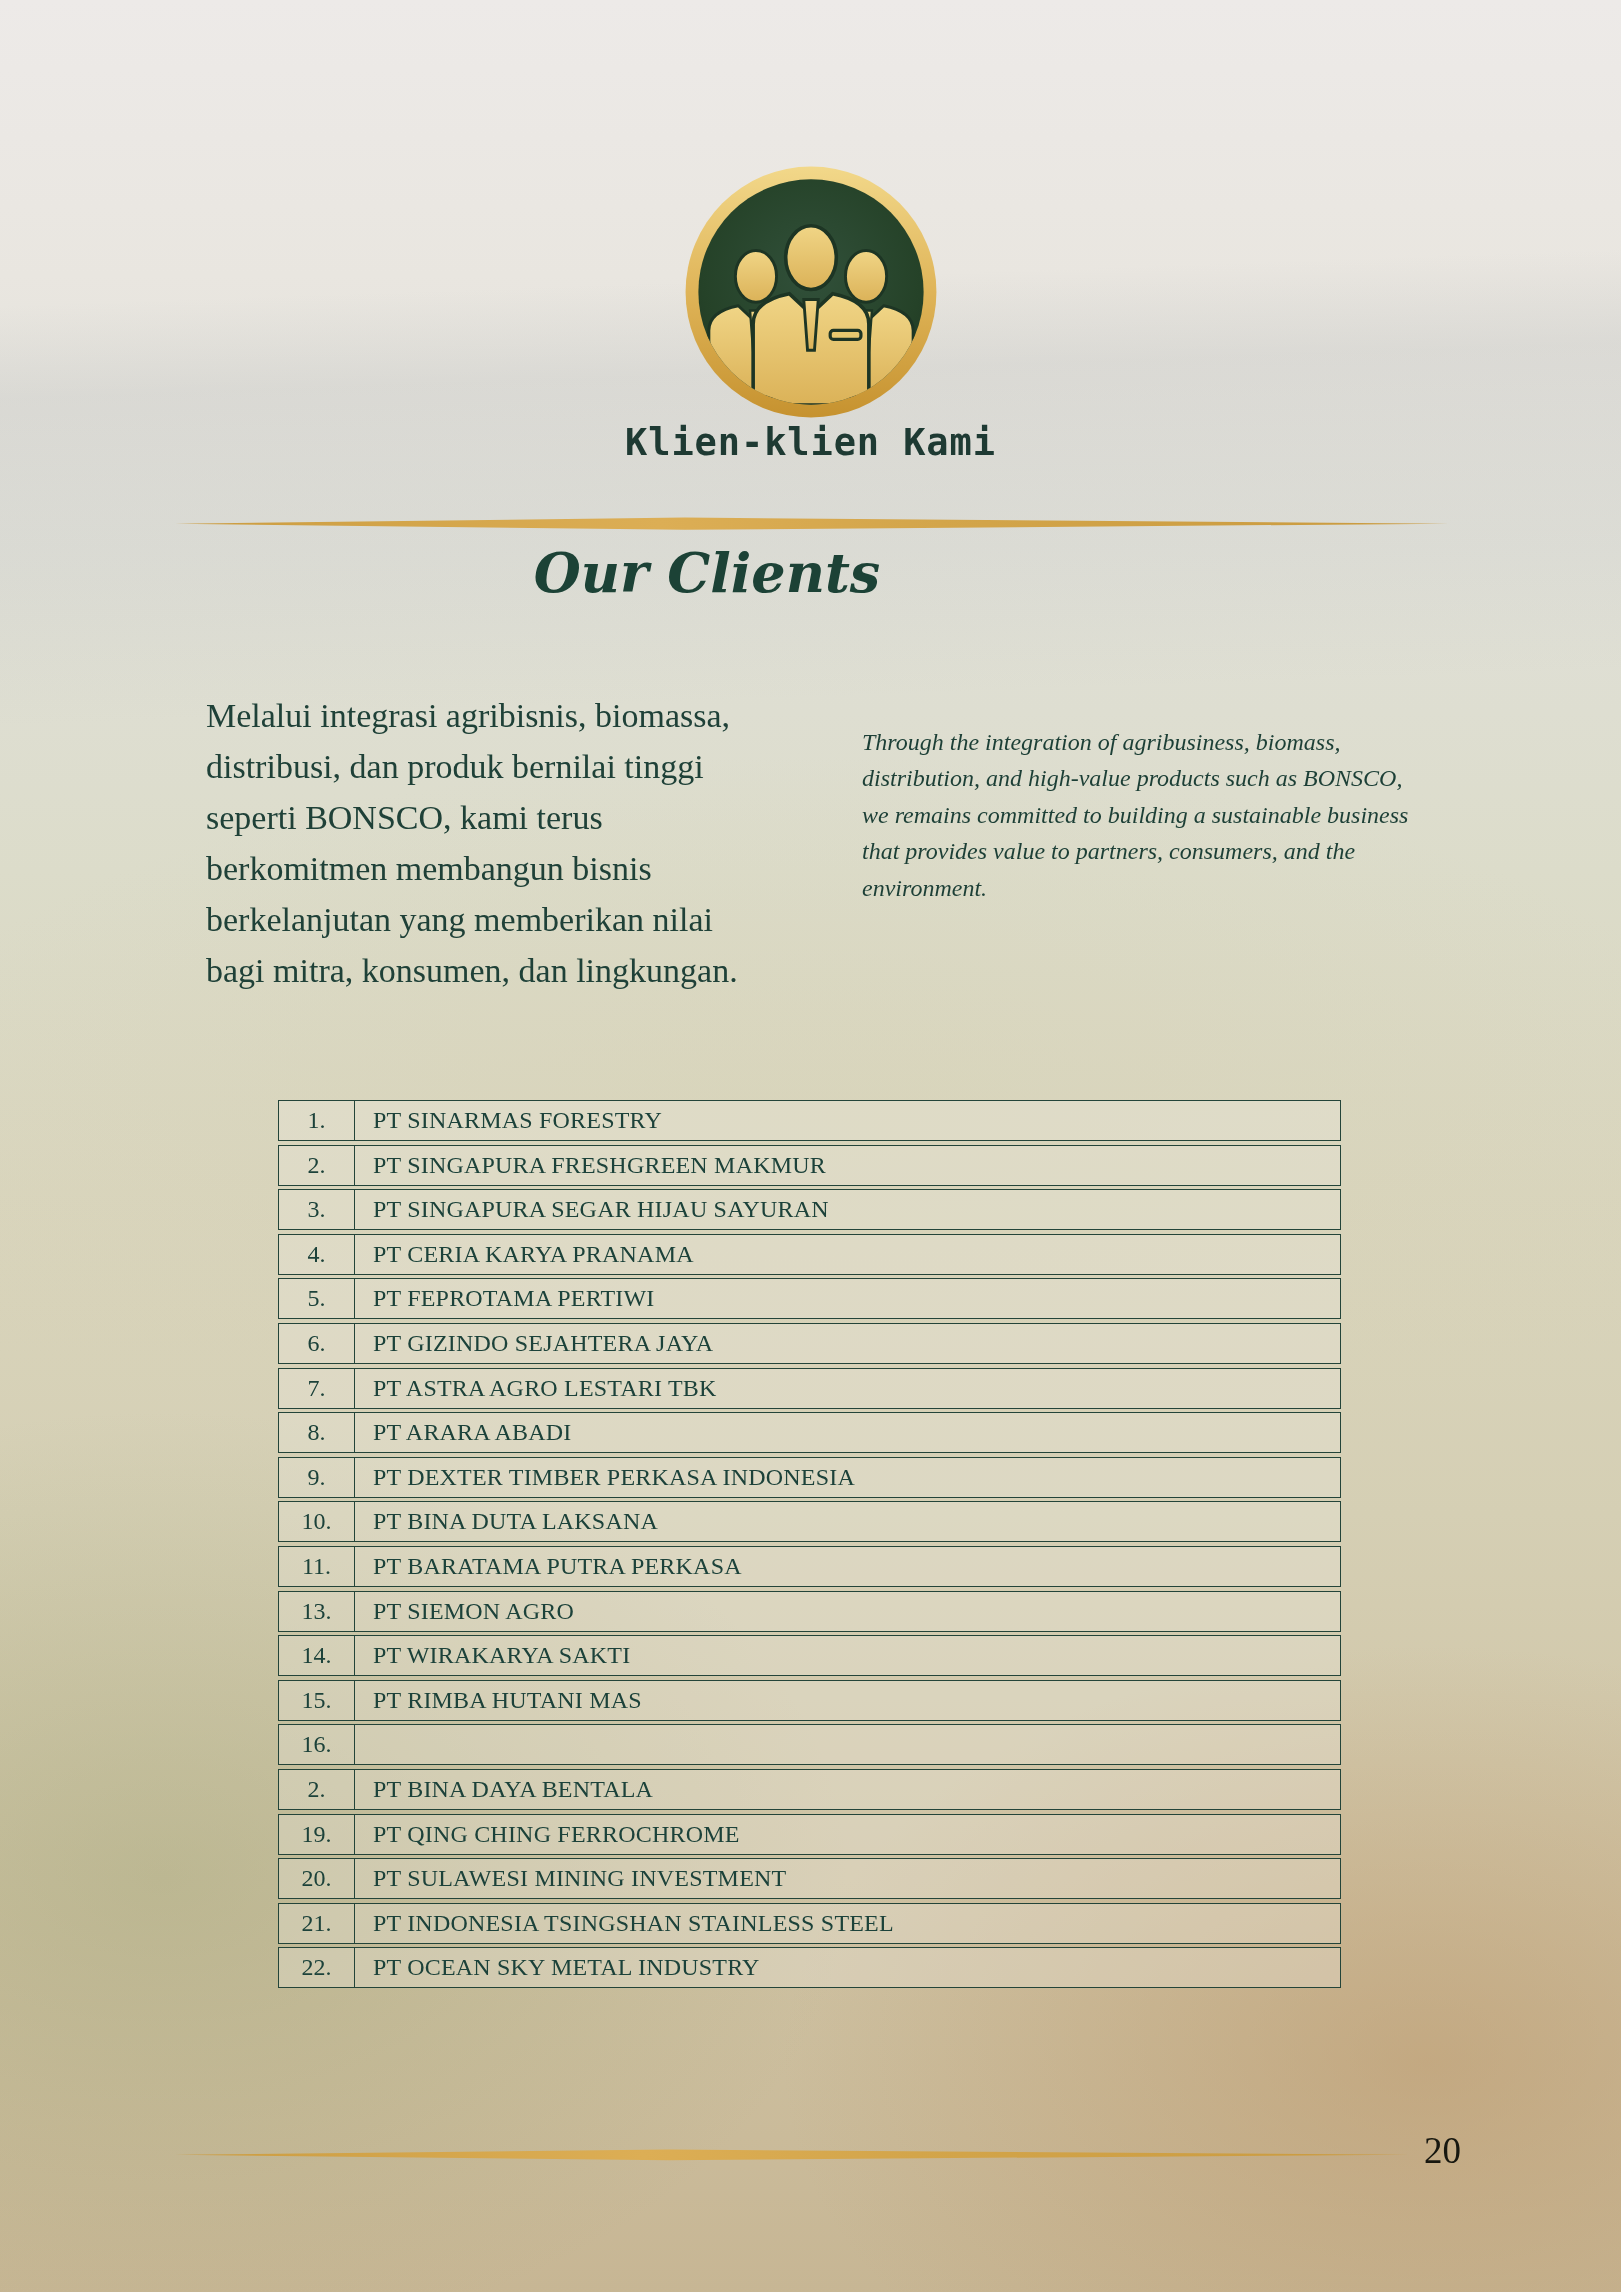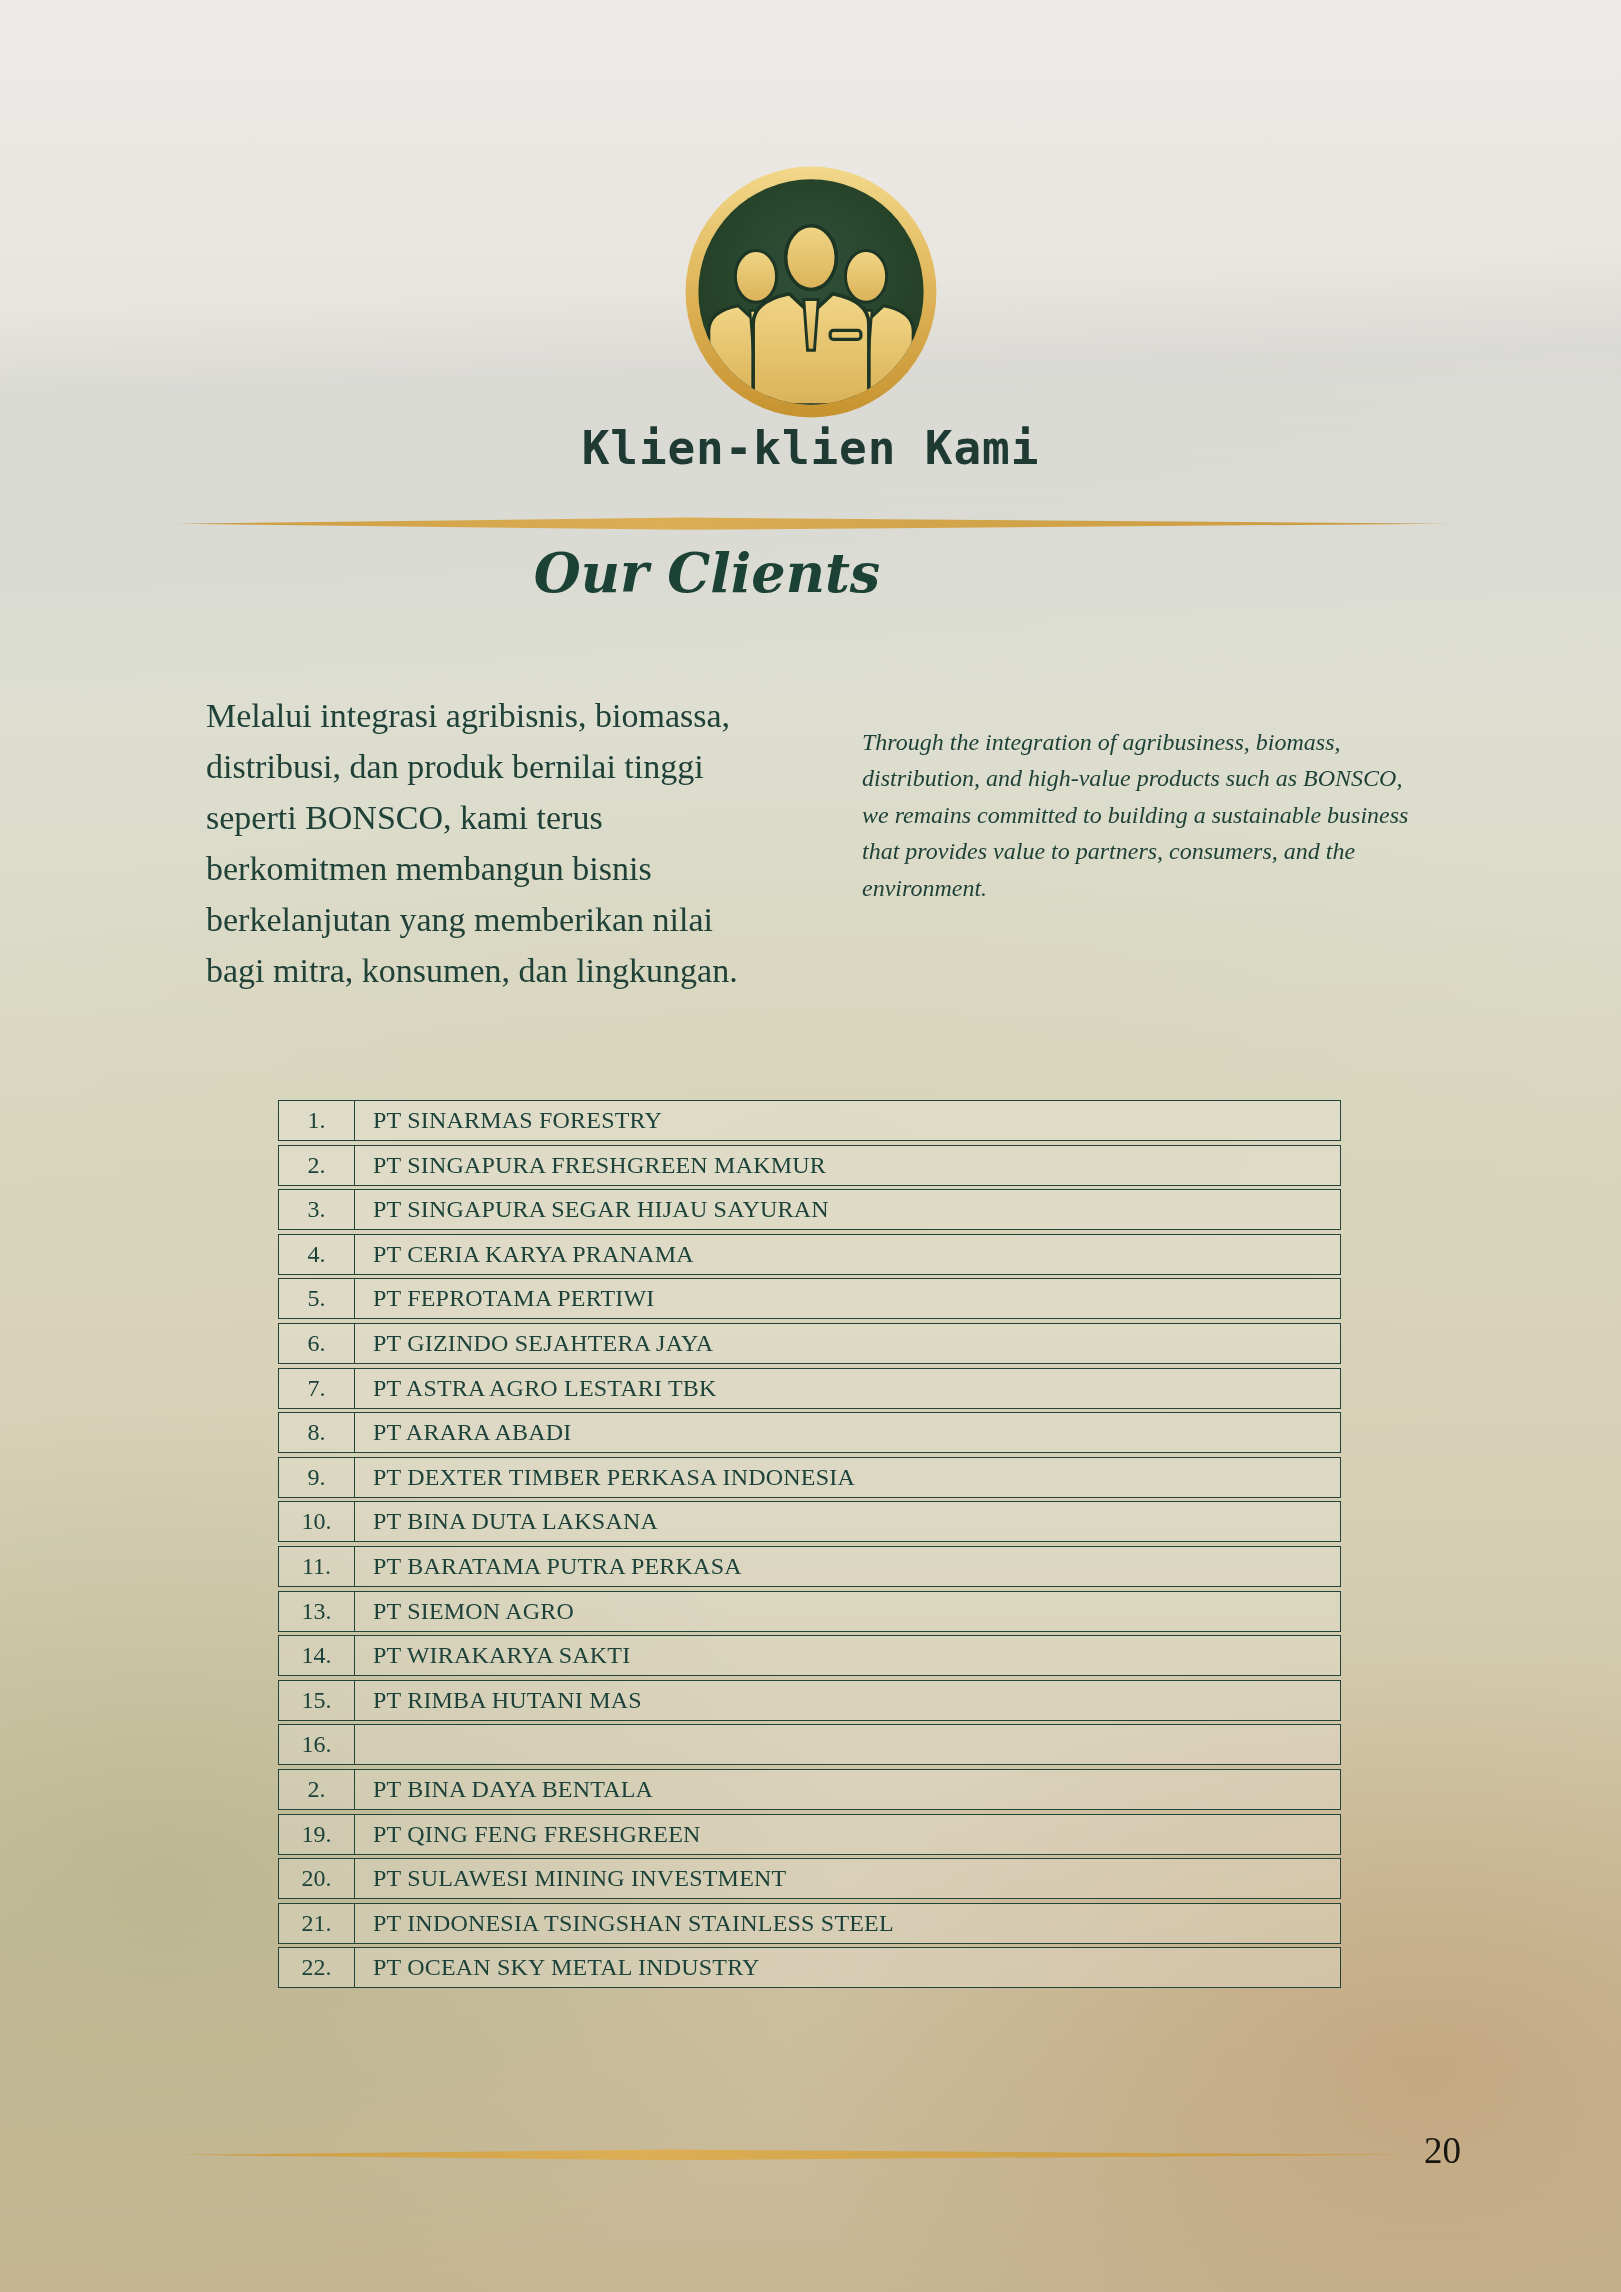--- a/index.html
+++ b/index.html
@@ -15,21 +15,21 @@
       linear-gradient(178deg, rgba(0,0,0,0) 13%, rgba(158,163,168,0.16) 17%, rgba(158,163,168,0.08) 25%, rgba(0,0,0,0) 31%),
       linear-gradient(180deg,#edeae8 0%,#e9e6e0 12%,#e0e0d8 24%,#dcdcca 38%,#d9d5bd 52%,#d5cfb4 66%,#cfc3a4 82%,#c7b694 100%);
   }
   .logo{
     position:absolute;left:683px;top:164px;width:256px;height:256px;
   }
   .title{
     position:absolute;left:0;top:421px;width:1621px;
     text-align:center;
     font-family:"DejaVu Sans Mono",monospace;
-    font-weight:bold;font-size:46px;line-height:1.2;
+    font-weight:bold;font-size:37px;line-height:1.2;
     color:#1e3a33;letter-spacing:0.9px;
   }
   .divider{
     position:absolute;height:13.4px;
     background:linear-gradient(90deg,#cb9c40 0%,#dcae55 38%,#d3a54a 60%,#c99a3f 100%);
     clip-path:polygon(0 50%, 40% 4%, 100% 50%, 40% 96%);
   }
   .divider.top{left:175px;top:517px;width:1274px;}
   .divider.bottom{left:175px;top:2149px;width:1234px;height:11.6px;}
   .subtitle{
@@ -205,21 +205,21 @@
     </div>
 
     <div class="client-row">
       <div class="cell-no">2.</div>
       <div class="cell-name">PT BINA DAYA BENTALA</div>
     </div>
 
 
     <div class="client-row">
       <div class="cell-no">19.</div>
-      <div class="cell-name">PT QING FENG FRESHGREEN</div>
+      <div class="cell-name">PT QING CHING FERROCHROME</div>
     </div>
 
     <div class="client-row">
       <div class="cell-no">20.</div>
       <div class="cell-name">PT SULAWESI MINING INVESTMENT</div>
     </div>
 
     <div class="client-row">
       <div class="cell-no">21.</div>
       <div class="cell-name">PT INDONESIA TSINGSHAN STAINLESS STEEL</div>

